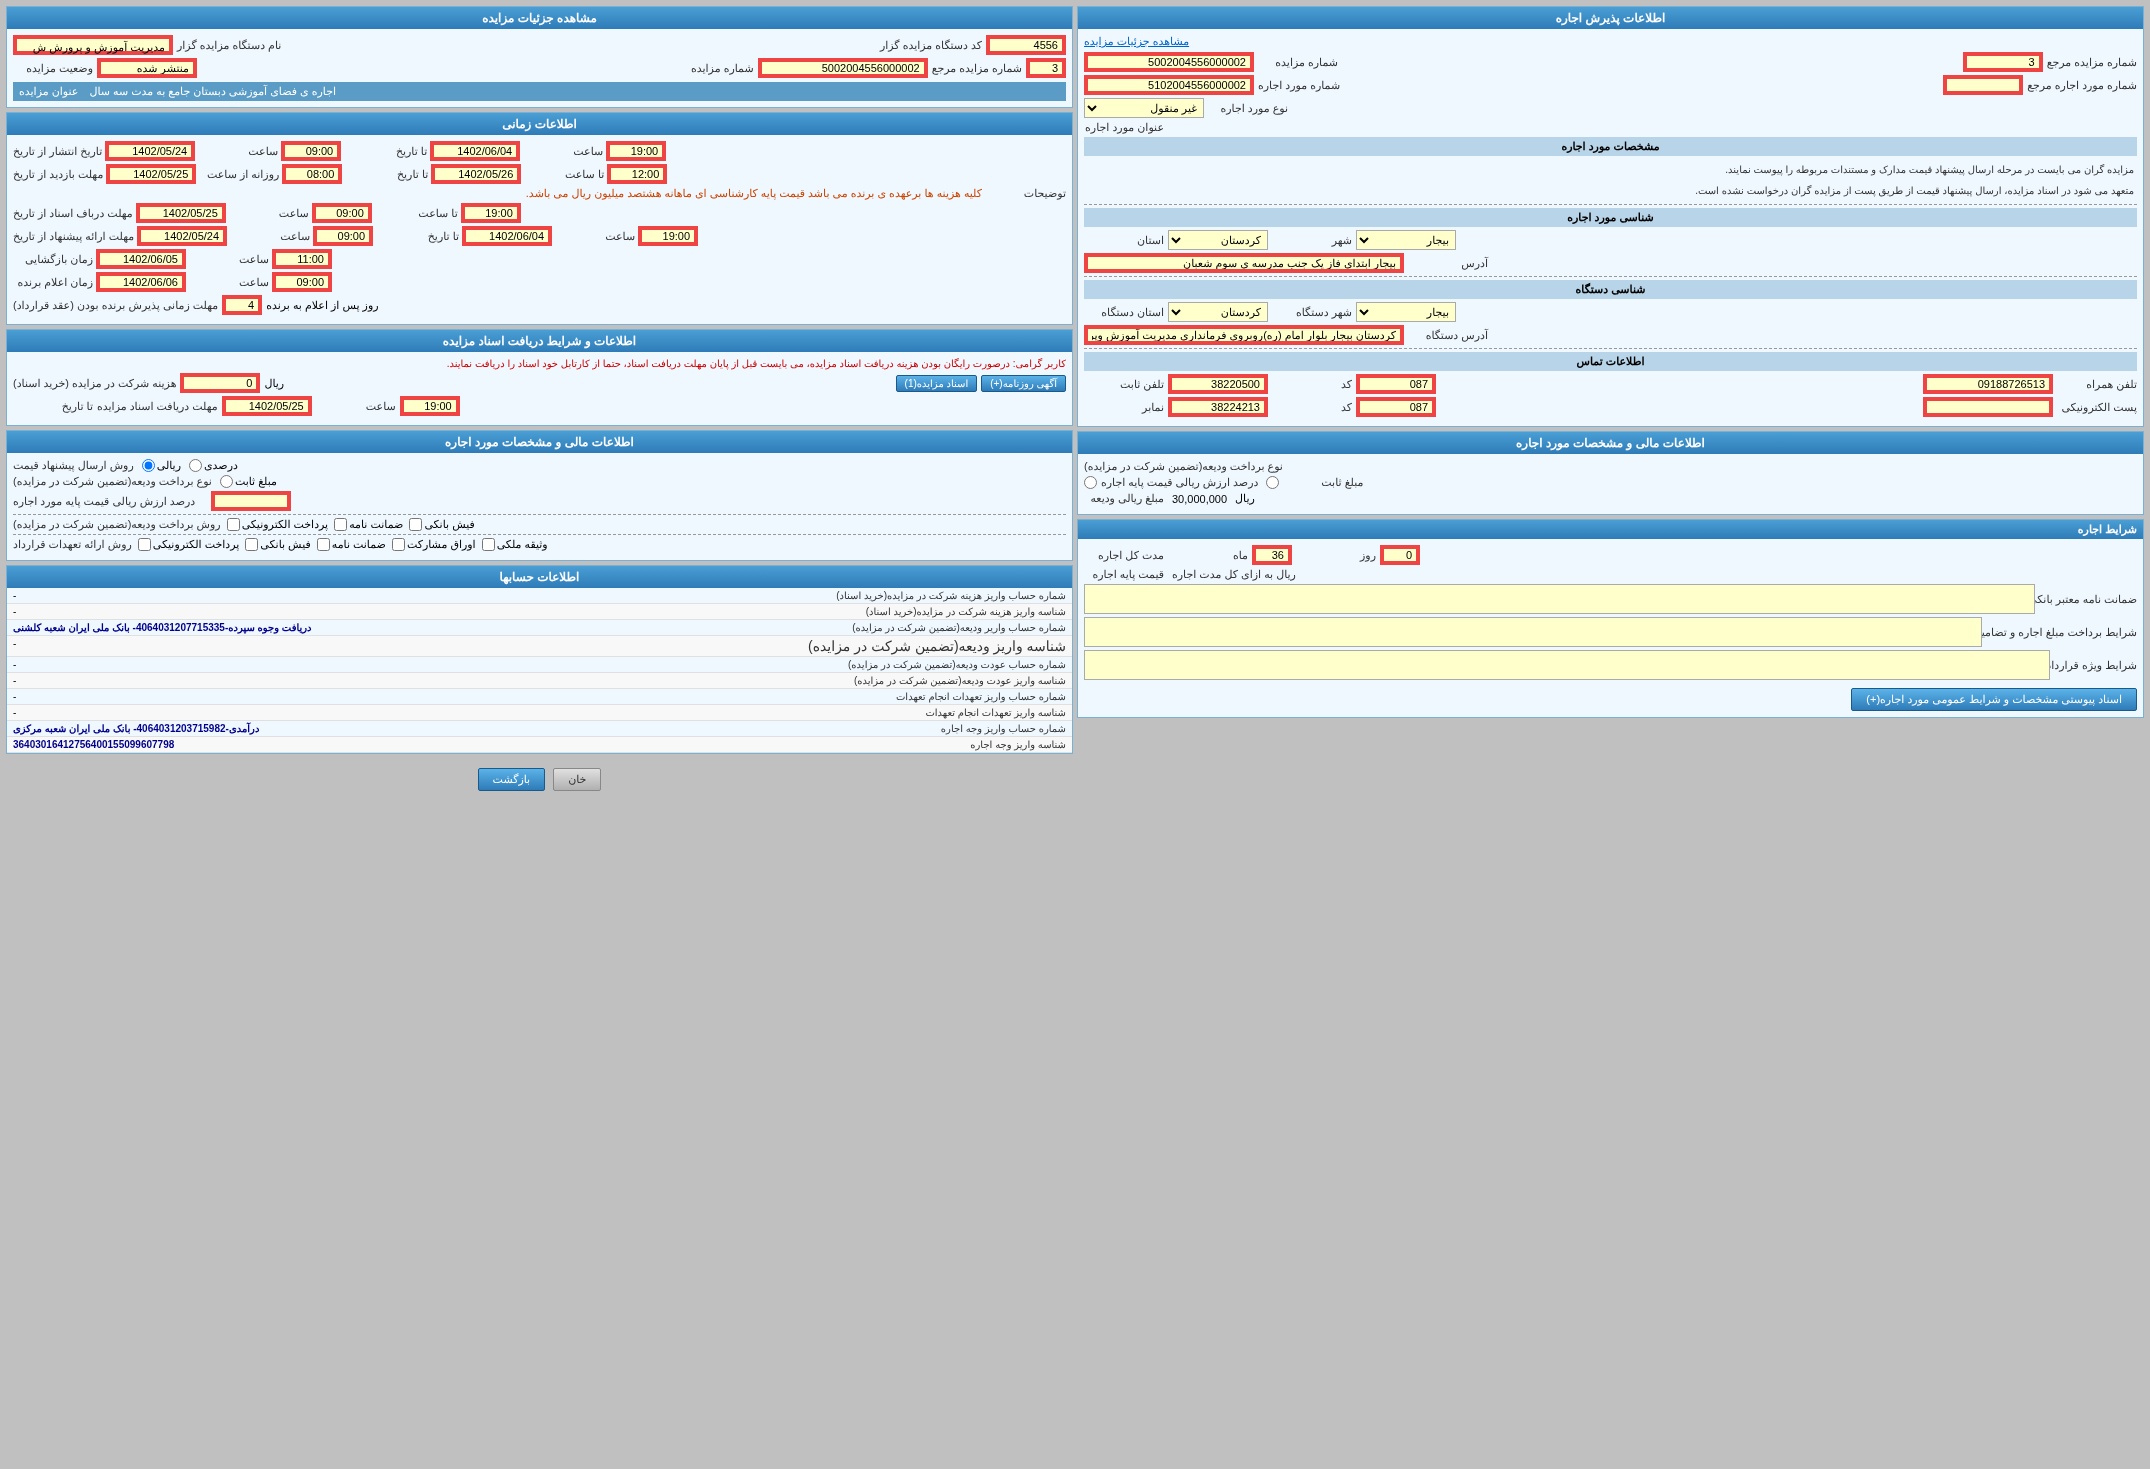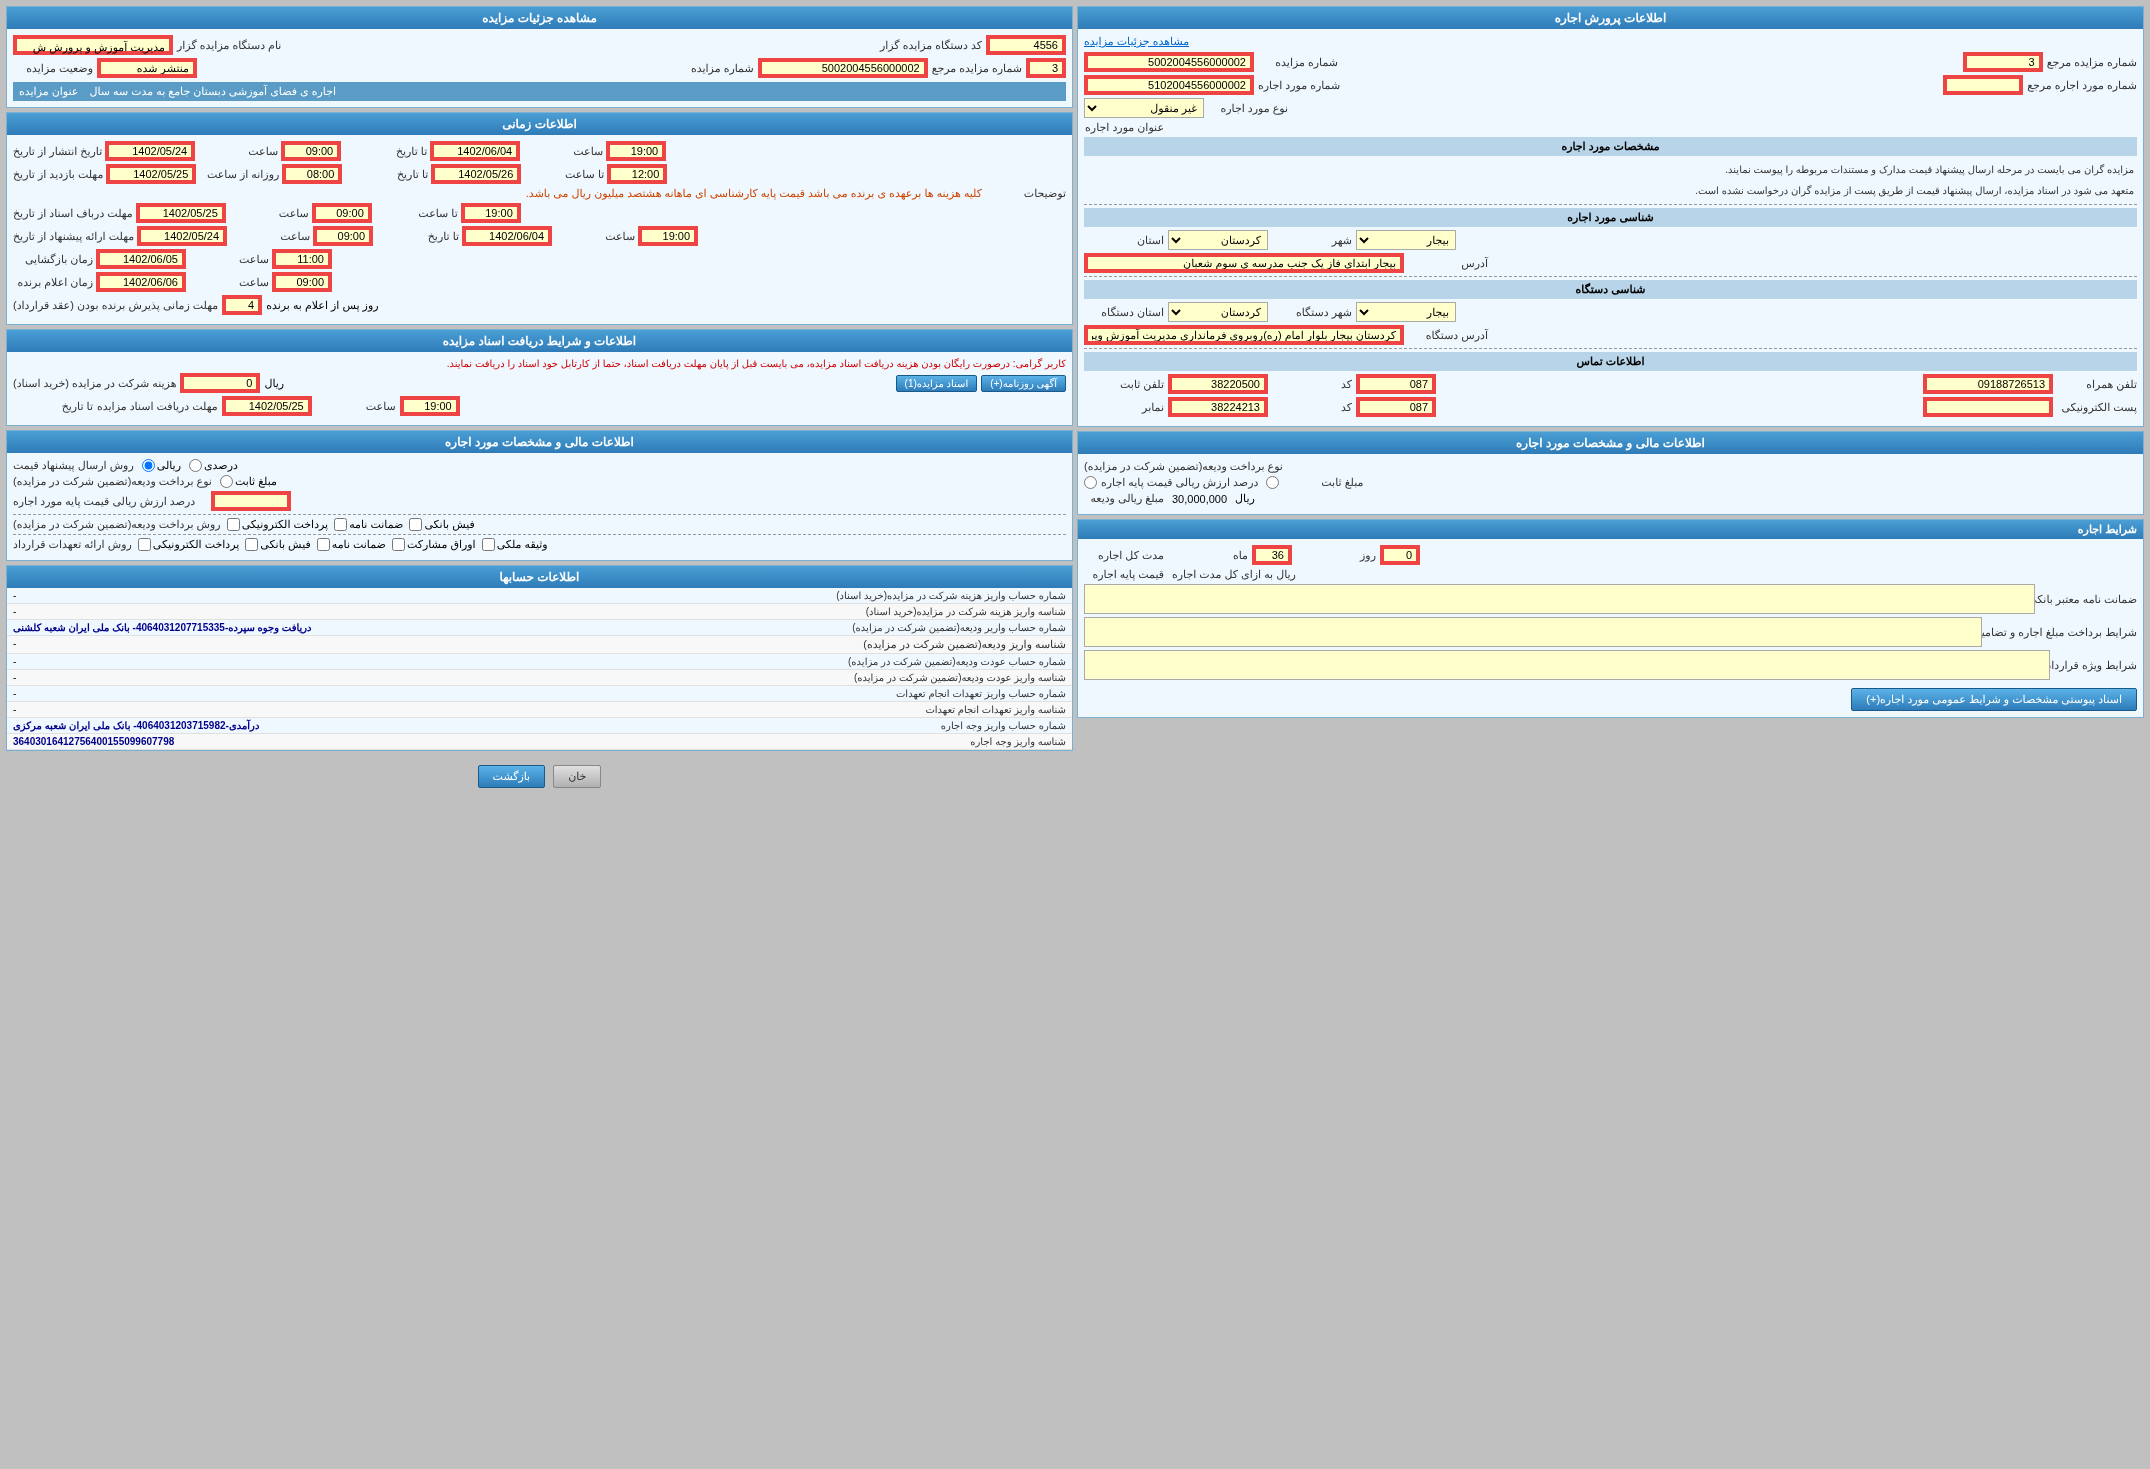--- a/index.html
+++ b/index.html
@@ -160,21 +160,21 @@
     }
   </style>
 </head>
 <body>
 
 <div class="page-container">
 
   <div class="left-panel">
 
     <div class="section-box">
-      <div class="section-header">اطلاعات پرورش اجاره</div>
+      <div class="section-header">اطلاعات پذیرش اجاره</div>
       <div class="section-content">
 
         <div style="text-align:left; margin-bottom:4px;">
           <span class="link-blue">مشاهده جزئیات مزایده</span>
         </div>
 
         <div class="form-row" style="justify-content:space-between;">
           <div style="display:flex; align-items:center; gap:4px;">
             <span class="form-label">شماره مزایده مرجع</span>
             <input class="form-input form-input-small" value="3" readonly="" style="">
@@ -589,21 +589,21 @@
     </div>
           <div class="accounts-row">
       <span style="color:#333; font-size:10px;">شناسه واریز هزینه شرکت در مزایده(خرید اسناد)</span>
       <span style=" font-size:10px;">-</span>
     </div>
           <div class="accounts-row">
       <span style="color:#333; font-size:10px;margin-left:35px;">شماره حساب واریر ودیعه(تضمین شرکت در مزایده)</span>
       <span style="font-weight:bold; color:#00008b; font-size:10px;">دریافت وجوه سپرده-4064031207715335- بانک ملی ایران شعبه کلشنی</span>
     </div>
           <div class="accounts-row">
-      <span style="color:#333; font-size:11px;">شناسه واریز ودیعه(تضمین شرکت در مزایده)</span>
+      <span style="color:#333; font-size:14px;">شناسه واریز ودیعه(تضمین شرکت در مزایده)</span>
       <span style=" font-size:10px;">-</span>
     </div>
           <div class="accounts-row">
       <span style="color:#333; font-size:10px;">شماره حساب عودت ودیعه(تضمین شرکت در مزایده)</span>
       <span style=" font-size:10px;">-</span>
     </div>
           <div class="accounts-row">
       <span style="color:#333; font-size:10px;">شناسه واریز عودت ودیعه(تضمین شرکت در مزایده)</span>
       <span style=" font-size:10px;">-</span>
     </div>

